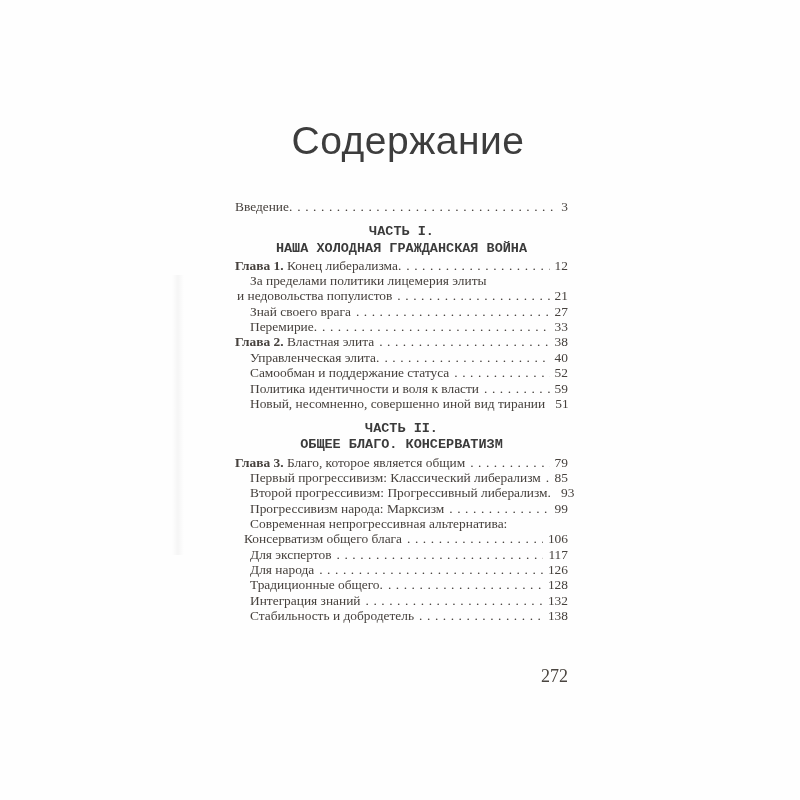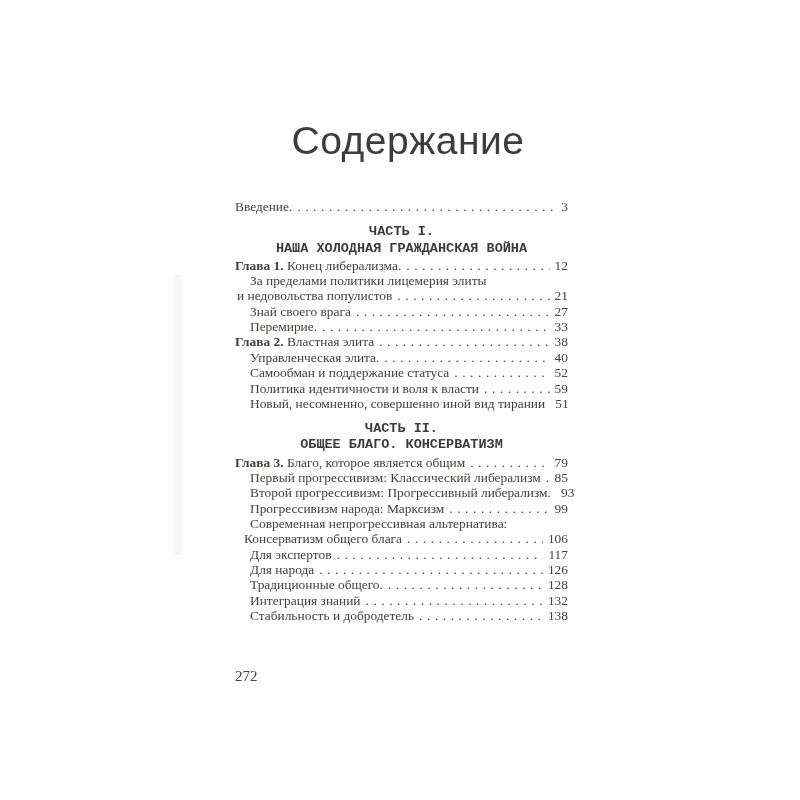--- a/index.html
+++ b/index.html
@@ -79,22 +79,22 @@
     line-height: 16.2px;
     color: #3b3b3b;
     margin: 10px 0 1px 0;
   }
   .part.second { }
   .footer-num {
     position: absolute;
     top: 668px;
     left: 235px;
     width: 333px;
-    text-align: left;
-    font-size: 15px;
+    text-align: right;
+    font-size: 18px;
     line-height: 17px;
     color: #4a4540;
   }
 </style>
 </head>
 <body>
 
 <div class="photo">
 
   <div class="edge-shadow"></div>

